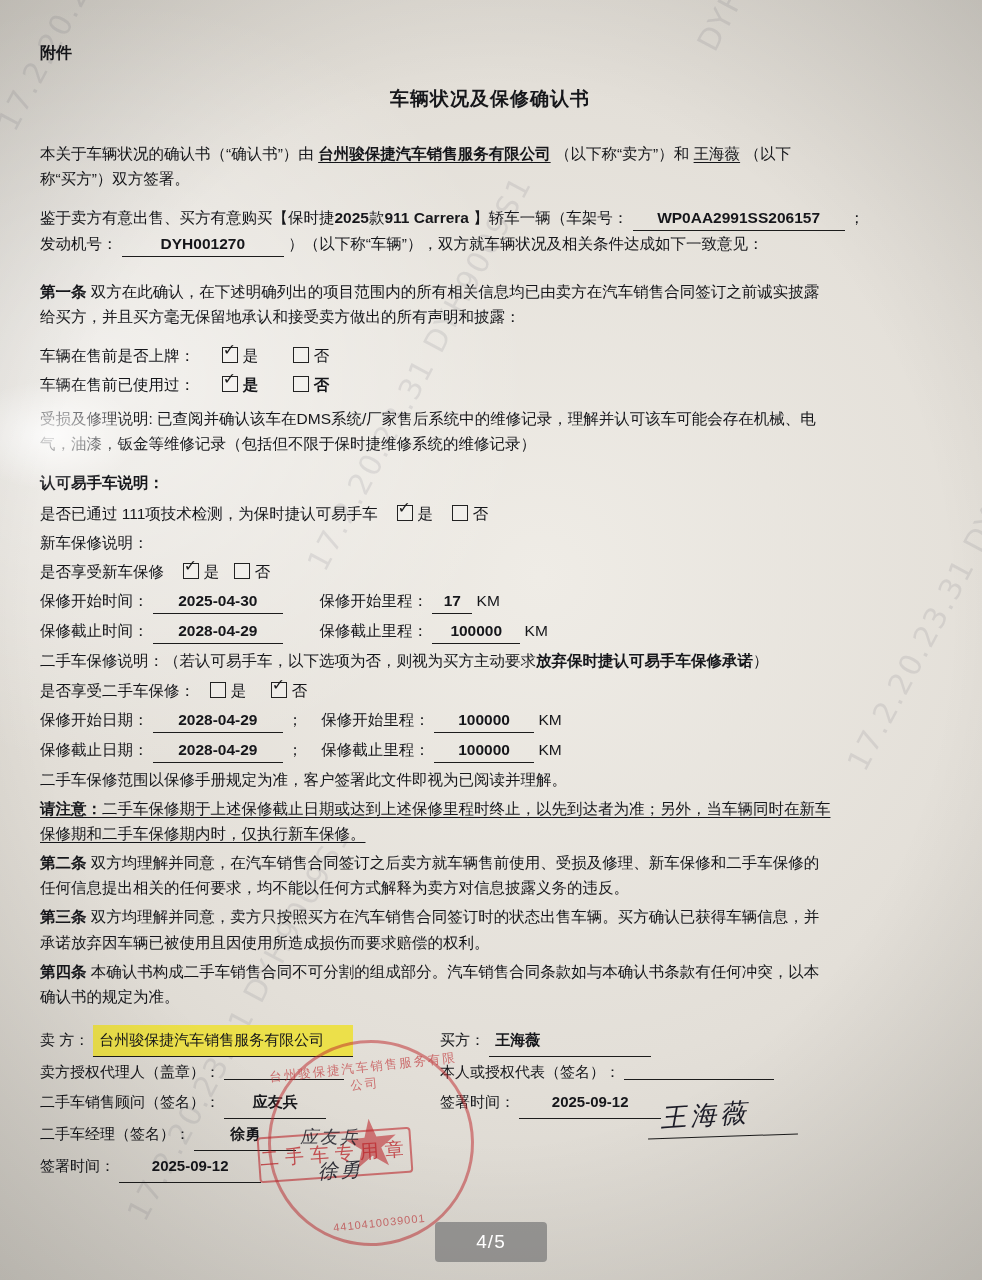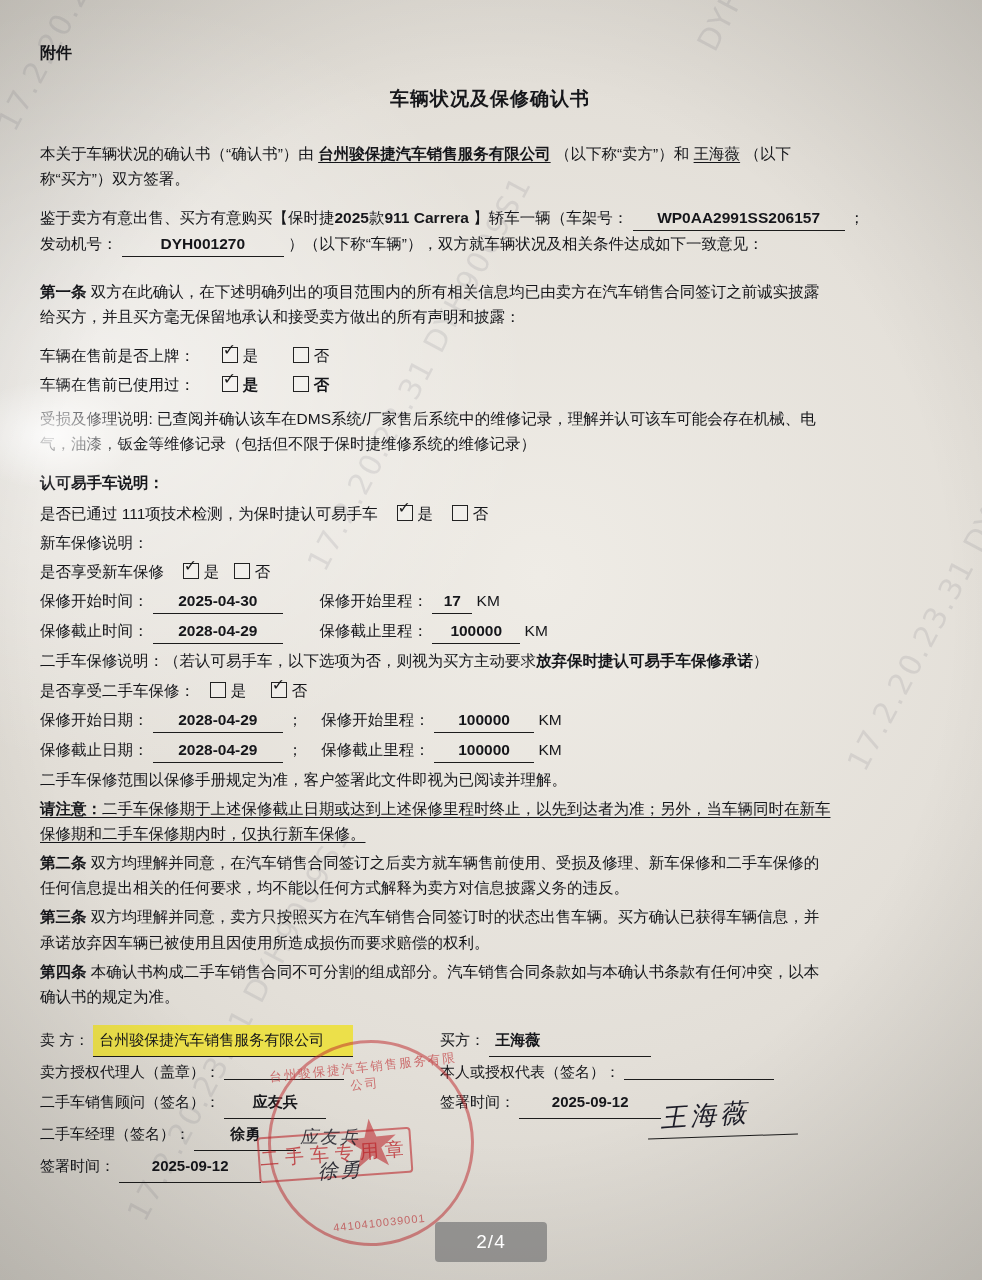--- a/index.html
+++ b/index.html
@@ -454,14 +454,14 @@
   <div id="stamp2">二手车专用章</div>
 
   <div class="hand" id="hand-buyer">王海薇</div>
   <div id="hand-buyer-line"></div>
   <div class="hand" id="hand-rep">应友兵</div>
   <div class="hand" id="hand-mgr">徐勇</div>
 
   <div id="glare"></div>
   <div id="vignette"></div>
 
-  <div id="pager">2/4</div>
+  <div id="pager">4/5</div>
 </div>
 
 </body></html>

